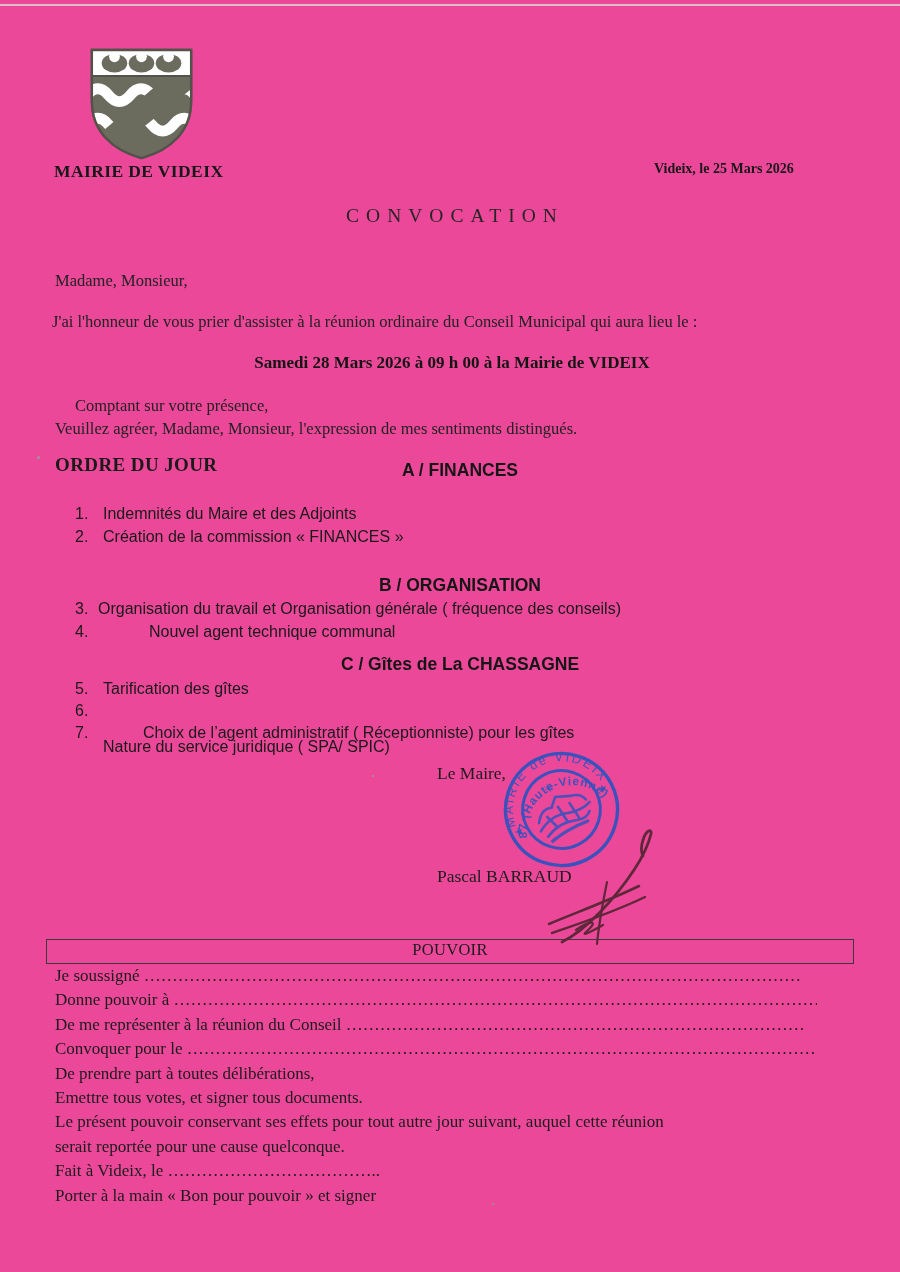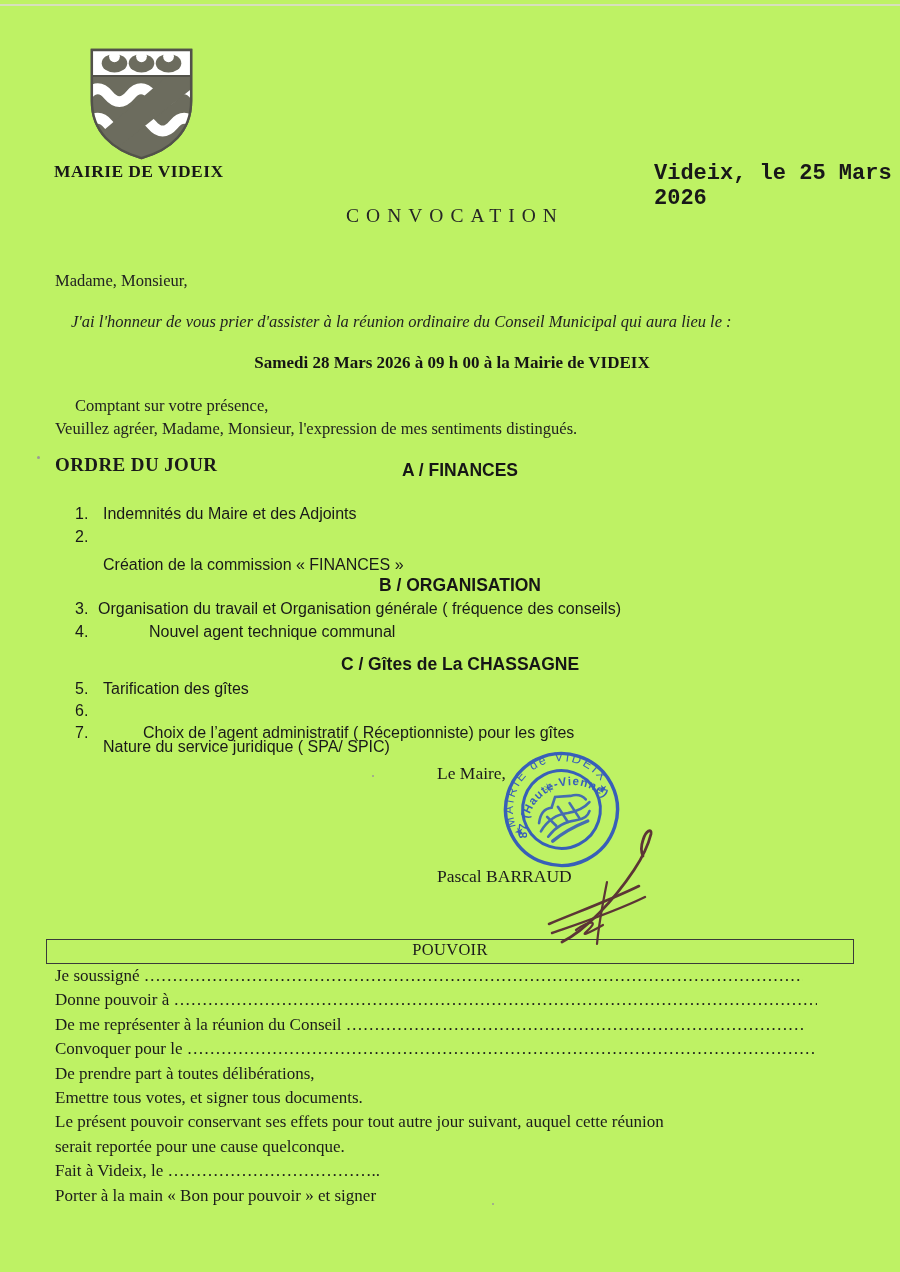--- a/index.html
+++ b/index.html
@@ -1,33 +1,33 @@
 <!DOCTYPE html>
 <html lang="fr"><head>
 <meta charset="utf-8">
 <style>
   html,body{margin:0;padding:0;background:#ffffff;}
-  .page{position:relative;width:900px;height:1272px;background:#bef264;overflow:hidden;
+  .page{position:relative;width:900px;height:1272px;background:#ec4899;overflow:hidden;
         color:#1e1e1e;}
   .abs{position:absolute;}
   .serif{font-family:"Liberation Serif", serif;}
   .sans{font-family:"Liberation Sans", sans-serif;}
   .b{font-weight:bold;}
 
   .scan-top-line{top:4px;left:0;width:900px;height:2px;background:#ddd9d2;opacity:.8;}
   .speck{border-radius:50%;background:#9a9a96;}
 
   .org-name{top:161px;left:54px;font-size:17.5px;letter-spacing:.4px;color:#181818;}
-  .date-line{top:161px;left:654px;font-size:22px;color:#181818;font-family:Liberation Mono, monospace;}
+  .date-line{top:161px;left:654px;font-size:14px;color:#181818;}
   .doc-title{top:205px;left:0;width:910px;text-align:center;font-size:19.5px;
              letter-spacing:7px;color:#262626;}
 
   .body-text{font-size:16.5px;color:#222;}
   .salutation{top:271px;left:55px;}
-  .intro{top:312px;left:71px;font-style:italic;}
+  .intro{top:312px;left:52px;}
   .meeting{top:353px;left:0;width:904px;text-align:center;font-size:17px;color:#151515;}
   .presence{top:396px;left:55px;margin-left:20px;}
   .regards{top:419px;left:55px;}
 
   .agenda-heading{top:454px;left:55px;font-size:19px;letter-spacing:.4px;color:#1a1a1a;}
   .sec-title{left:20px;width:880px;text-align:center;font-size:17.5px;color:#161616;}
   .item-num{width:22px;text-align:left;font-size:16px;color:#191919;}
   .item-text{font-size:16px;color:#191919;white-space:nowrap;}
 
   .le-maire{top:763px;left:437px;font-size:17.5px;color:#1c1c1c;}
@@ -94,21 +94,21 @@
   <div class="abs serif b meeting">Samedi 28 Mars 2026 à 09 h 00 à la Mairie de VIDEIX</div>
   <div class="abs serif body-text presence">Comptant sur votre présence,</div>
   <div class="abs serif body-text regards">Veuillez agréer, Madame, Monsieur, l'expression de mes sentiments distingués.</div>
 
   <div class="abs serif b agenda-heading">ORDRE DU JOUR</div>
 
   <div class="abs sans b sec-title" style="top:460px;">A / FINANCES</div>
   <div class="abs sans item-num" style="top:505px;left:75px;">1.</div>
   <div class="abs sans item-text" style="top:505px;left:103px;">Indemnités du Maire et des Adjoints</div>
   <div class="abs sans item-num" style="top:528px;left:75px;">2.</div>
-  <div class="abs sans item-text" style="top:528px;left:103px;margin-top:28px;">Création de la commission « FINANCES »</div>
+  <div class="abs sans item-text" style="top:528px;left:103px;">Création de la commission « FINANCES »</div>
 
   <div class="abs sans b sec-title" style="top:575px;">B / ORGANISATION</div>
   <div class="abs sans item-num" style="top:600px;left:75px;">3.</div>
   <div class="abs sans item-text" style="top:600px;left:98px;text-align:right;">Organisation du travail et Organisation générale ( fréquence des conseils)</div>
   <div class="abs sans item-num" style="top:623px;left:75px;">4.</div>
   <div class="abs sans item-text" style="top:623px;left:103px;margin-left:46px;">Nouvel agent technique communal</div>
 
   <div class="abs sans b sec-title" style="top:654px;">C / Gîtes de La CHASSAGNE</div>
   <div class="abs sans item-num" style="top:680px;left:75px;">5.</div>
   <div class="abs sans item-text" style="top:680px;left:103px;">Tarification des gîtes</div>

